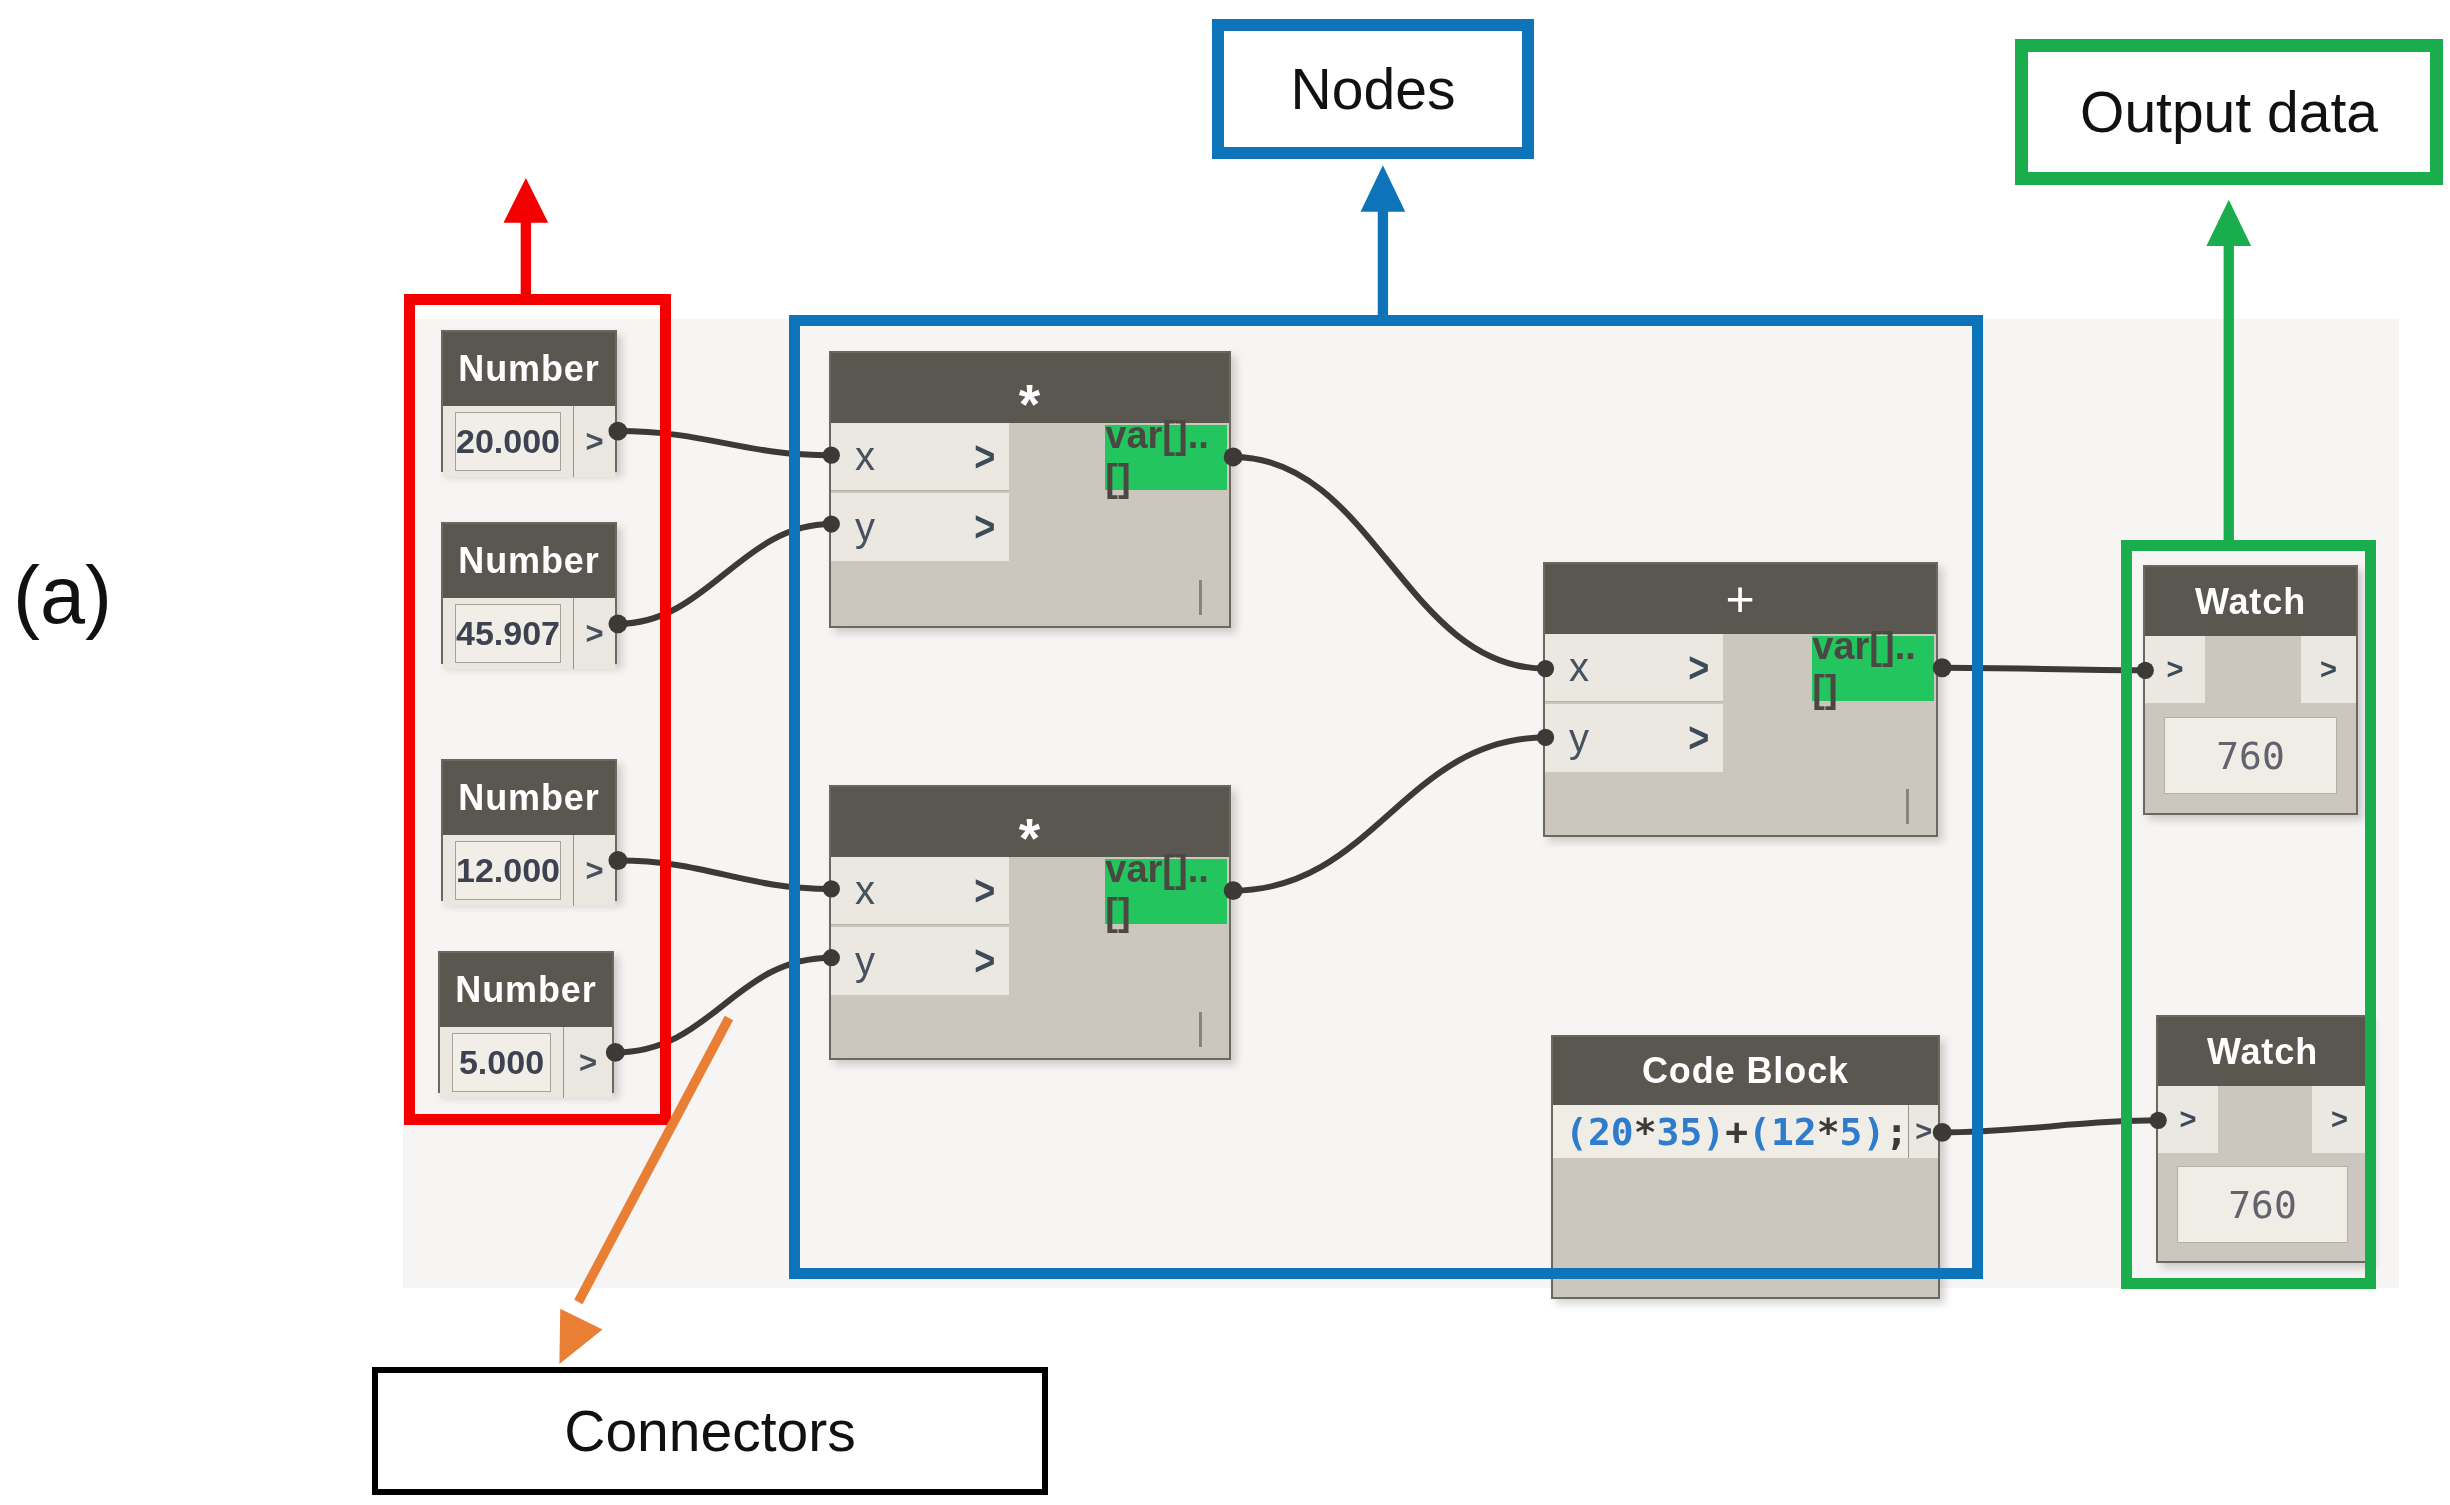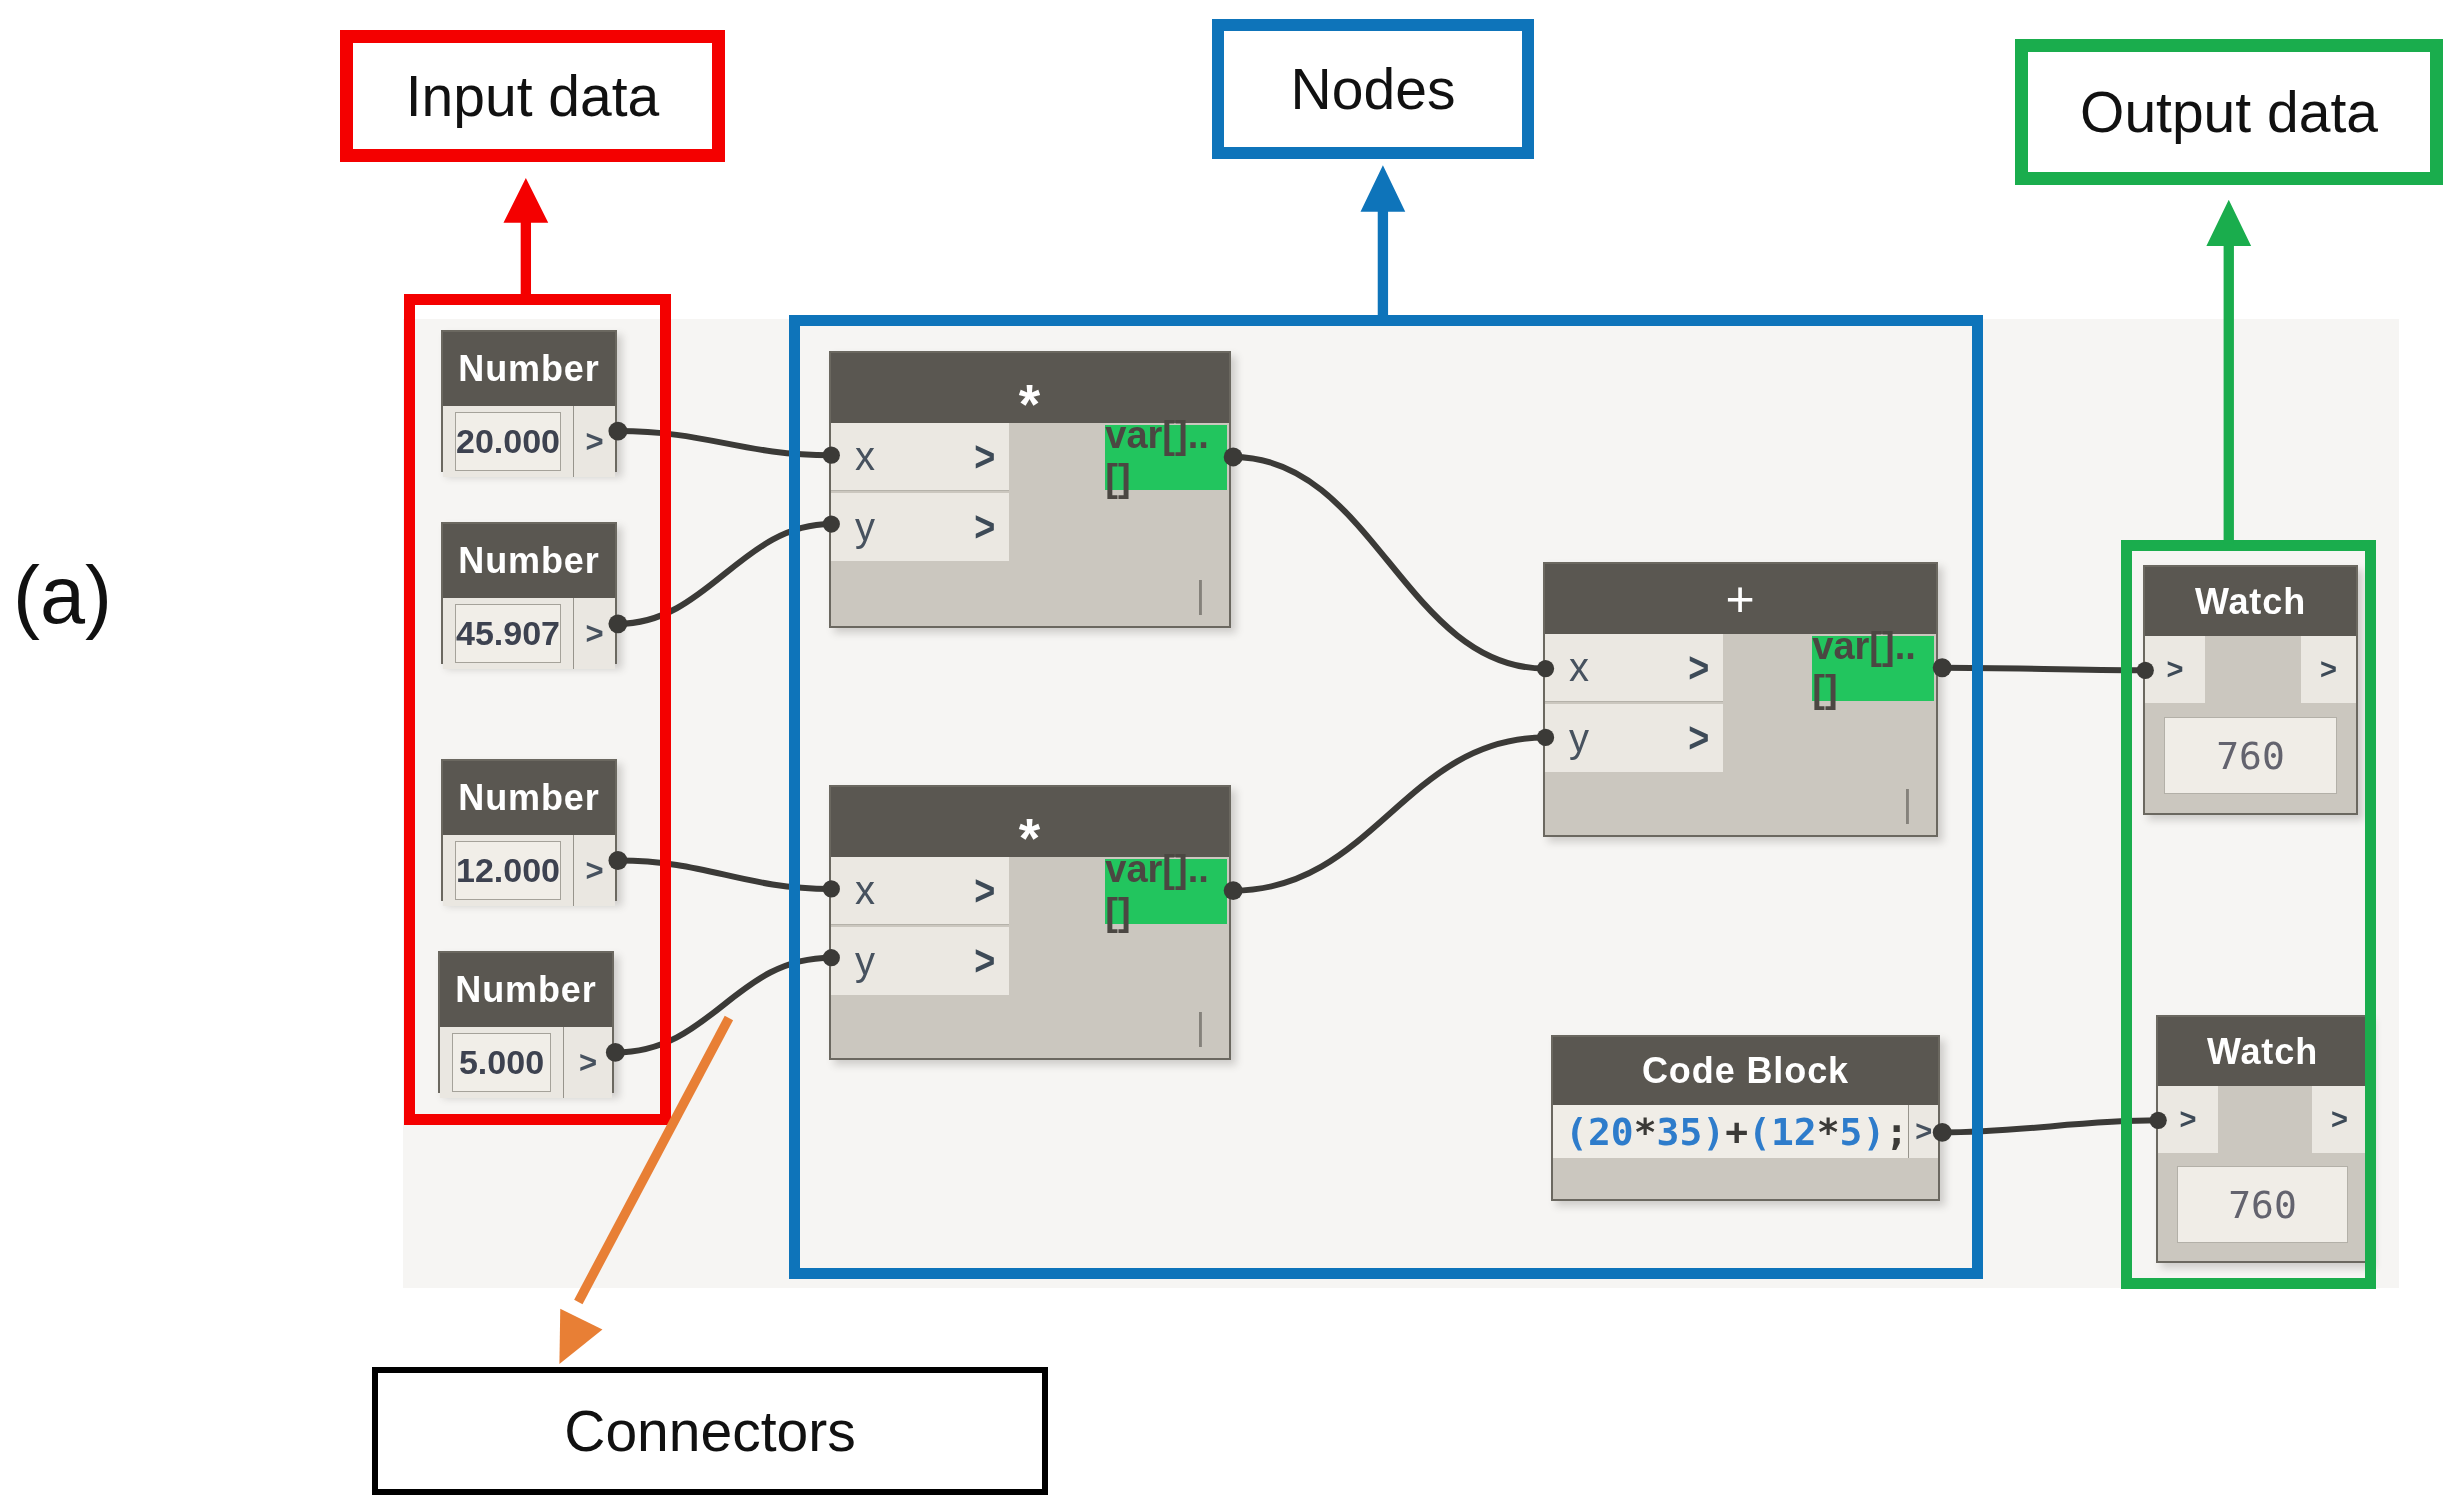--- a/index.html
+++ b/index.html
@@ -61,21 +61,21 @@
   .chev{position:absolute;right:13.8px;font-weight:800;font-size:36px;color:#3d4a57;
         transform:scaleY(1.2);}
   .varbox{position:absolute;top:1.7px;right:1.7px;width:122px;height:65px;background:#22c55e;
           display:flex;align-items:center;justify-content:center;
           font-size:38px;font-weight:700;color:#4b4742;}
   .lace{position:absolute;right:24px;bottom:5.2px;color:#85827b;font-size:36px;}
   .star-glyph{font-size:55px;transform:translateY(15.5px);display:inline-block;}
   .plus-glyph{font-size:50px;font-weight:400;display:inline-block;}
 
   
-  .codenode{width:389px;height:166px;}
+  .codenode{width:389px;height:264px;}
   .codenode .hd{height:68px;}
   .coderow{height:53px;display:flex;background:#cbc7bf;}
   .codetext{flex:1;background:#f0ede7;display:flex;align-items:center;padding-left:12px;
             font-family:"DejaVu Sans Mono",monospace;font-size:38px;font-weight:700;
             border-right:1.7px solid #97948c;white-space:pre;}
   .tk-num{color:#2e7ccb;} .tk-op{color:#3b3a37;}
   .codeport{width:43px;background:#ebe8e2;display:flex;align-items:center;justify-content:center;
             font-weight:700;font-size:29px;color:#47525f;}
   .codebody{height:calc(100% - 127px);background:#cbc7bf;}
 
@@ -261,23 +261,20 @@
   </div>
 
   <svg id="arrows" class="layer" viewBox="0 0 2847 1749" width="2450" height="1505">
     <path d="M611,207 L637,259 L617,259 L617,346 L605,346 L605,259 L585,259 Z" fill="#f40000"></path>
     <path d="M1607,192 L1633,246 L1613,246 L1613,369 L1601,369 L1601,246 L1581,246 Z" fill="#0e74ba"></path>
     <path d="M2590,232 L2616,286 L2596,286 L2596,632 L2584,632 L2584,286 L2564,286 Z" fill="#1aad4d"></path>
     <line x1="847" y1="1183" x2="672" y2="1513" stroke-width="11" stroke="#e87f35"></line>
     <polygon points="650,1585 700,1545 651,1521" fill="#e87f35"></polygon>
   </svg>
 
-  <div class="labelbox lb-input" style="border-color: rgb(244, 0, 0);">
-    <span>Input data</span>
-  </div>
   <div class="labelbox lb-nodes" style="border-color: rgb(14, 116, 186);">
     <span>Nodes</span>
   </div>
   <div class="labelbox lb-output" style="border-color: rgb(26, 173, 77);">
     <span>Output data</span>
   </div>
   <div class="labelbox lb-conn">
     <span>Connectors</span>
   </div>
 

